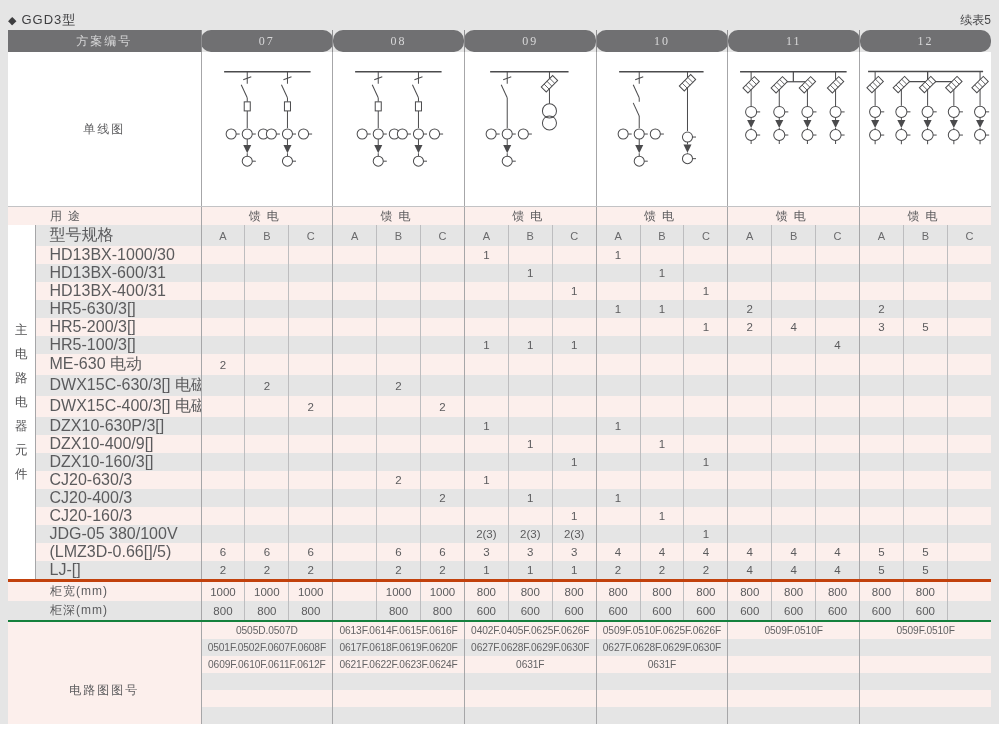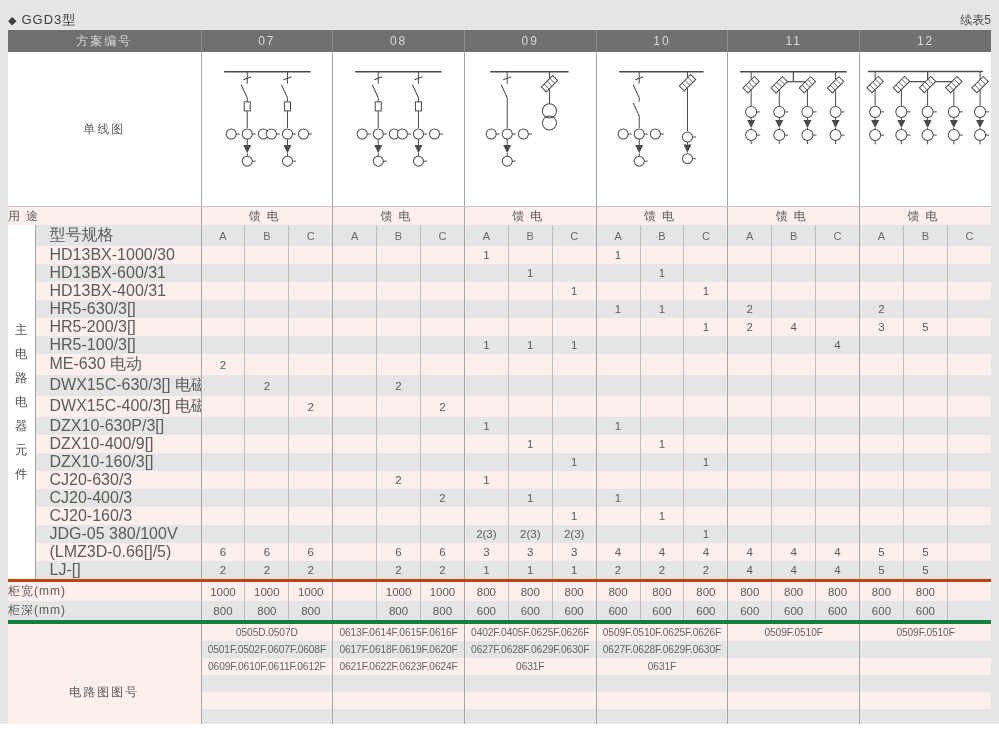--- a/index.html
+++ b/index.html
@@ -5,38 +5,38 @@
   html,body{margin:0;padding:0;background:#ffffff;}
   body{font-family:"Liberation Sans","DejaVu Sans",sans-serif;}
   .page{width:999px;height:724px;box-sizing:border-box;padding:5px 8px 0 8px;position:relative;background:#e5e5e5;}
   .titlebar{width:983px;height:24px;display:flex;justify-content:space-between;align-items:flex-end;margin-bottom:1px;}
   .title{font-size:13px;color:#3e3e40;letter-spacing:1px;}
   .title .dia{font-size:11px;margin-right:4px;color:#3e3e40;}
   .cont{font-size:12px;color:#48484a;margin-top:32px;}
   table{border-collapse:collapse;table-layout:fixed;width:983px;}
   td,th{padding:0;margin:0;font-size:11.5px;color:#5b5b5d;text-align:center;vertical-align:middle;
         white-space:nowrap;overflow:hidden;background-clip:padding-box;}
-  th.h{background:#707072;color:#d8d8d9;font-weight:normal;font-size:12px;height:22px;letter-spacing:2px;}
-  th.h + th.h{border-left:1px solid #8e8e90;}
+  th.h{background:#707072;color:#d8d8d9;font-weight:normal;font-size:12px;height:22px;letter-spacing:2px;font-family:Liberation Serif, serif;}
+  th.h + th.h{border-left:1px solid #8e8e90;border-radius:10px;}
   tr.pink td{background:#fcefec;}
   td.side{border-right:1px solid #a6a6a8;background:#fff !important;}
   .sidewrap{display:flex;flex-direction:column;align-items:center;justify-content:center;gap:7px;
             font-size:12.5px;color:#525254;}
   td.lab{text-align:left;padding-left:14px;font-size:16px;}
-  td.ind{text-align:left;font-size:12px;letter-spacing:1px;}
+  td.ind{text-align:left;padding-left:42px;font-size:12px;letter-spacing:1px;}
   td.ctr{text-align:center;font-size:12px;letter-spacing:2px;}
   td.abc{font-size:11px;color:#6a6a6c;}
   td.bR{border-right:1px solid #a6a6a8;}
   td.bSub{border-right:1px solid #bdbdbf;}
   td.dg{height:154px;border-bottom:1px solid #c3c3c5;background:#fff;}
   td.usage{letter-spacing:6px;font-size:12px;height:18px;}
   td.h17{height:17px;}
   td.h19{height:19px;}
   td.lineT{border-top:3px solid #c2410c;}
-  td.thickT{border-top:4px solid #15803d;}
+  td.thickT{border-top:2px solid #15803d;}
   td.thickB{border-bottom:2px solid #98989a;padding-left:32px;}
   td.codes{font-size:10.2px;letter-spacing:-0.1px;color:#636365;}
   svg{display:block;margin:0 auto;}
 </style>
 </head>
 <body>
 
 <div class="page">
   <div class="titlebar">
     <div class="title">

